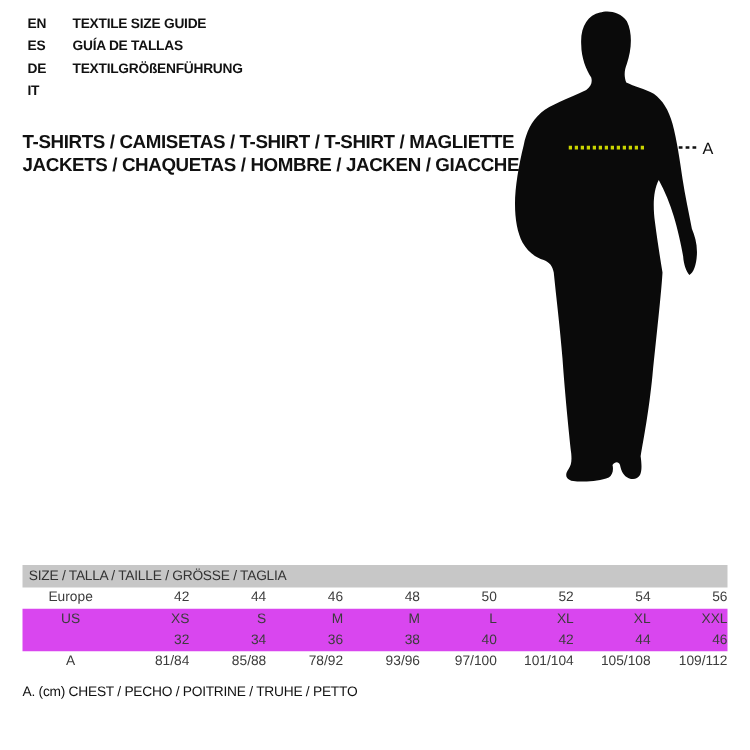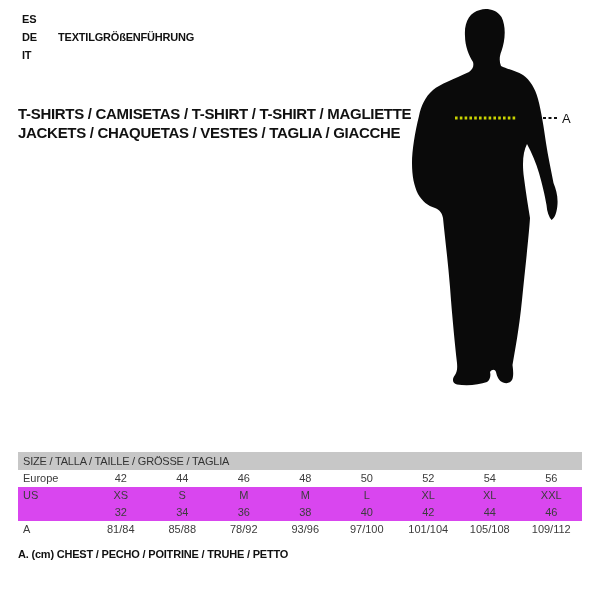--- a/index.html
+++ b/index.html
@@ -17,46 +17,51 @@
   
   .figure{position:absolute;left:395px;top:0;width:205px;height:400px;}
   .figure svg{display:block;}
   
   .man-title{position:absolute;left:18px;top:417px;font-weight:bold;font-size:11px;letter-spacing:-0.2px;}
   
   .size-table{position:absolute;left:18px;top:452px;width:564px;font-size:11px;color:#3c3c3c;}
   .thead{height:18px;line-height:18px;background:#c7c7c7;color:#333;padding-left:5px;box-sizing:border-box;letter-spacing:-0.2px;}
   .trow{display:flex;height:17px;line-height:17px;}
   .trow.shaded{background:#d946ef;}
-  .rlabel{flex:0 0 72px;padding-left:5px;box-sizing:border-box;text-align:left;}
-  .cell{flex:1 1 0;text-align:center;}
+  .rlabel{flex:0 0 72px;padding-left:5px;box-sizing:border-box;text-align:center;}
+  .cell{flex:1 1 0;text-align:right;}
   
-  .note{position:absolute;left:18px;top:548px;font-weight:bold;font-size:11px;letter-spacing:-0.2px;}
+  .note{position:absolute;left:18px;top:548px;font-weight:normal;font-size:11px;letter-spacing:-0.2px;}
 </style>
 </head>
 <body>
 
 <div id="canvas">
 
   <div class="lang-list">
     <div class="lang-row">
+      <span class="lang-code">EN</span>
+      <span class="lang-label">TEXTILE SIZE GUIDE</span>
+    </div>
+    <div class="lang-row">
       <span class="lang-code">ES</span>
+      <span class="lang-label">GUÍA DE TALLAS</span>
     </div>
     <div class="lang-row">
       <span class="lang-code">DE</span>
       <span class="lang-label">TEXTILGRÖßENFÜHRUNG</span>
     </div>
     <div class="lang-row">
       <span class="lang-code">IT</span>
     </div>
   </div>
 
   <div class="categories">
     <div class="cat-line">T-SHIRTS / CAMISETAS / T-SHIRT / T-SHIRT / MAGLIETTE</div>
-    <div class="cat-line">JACKETS / CHAQUETAS / VESTES / TAGLIA / GIACCHE</div>
+    <div class="cat-line">JACKETS / CHAQUETAS / HOMBRE / JACKEN / GIACCHE</div>
   </div>
 
   <div class="figure">
     <svg width="205" height="400" viewBox="0 0 205 400" xmlns="http://www.w3.org/2000/svg">
       <path fill="#0a0a0a" d="
         M 85 10
         C 75 12, 69 22, 70 36
         C 70 46, 74 56, 78 62
         C 79 66, 78 69, 74 72
         C 59 79, 45 84, 38 90

